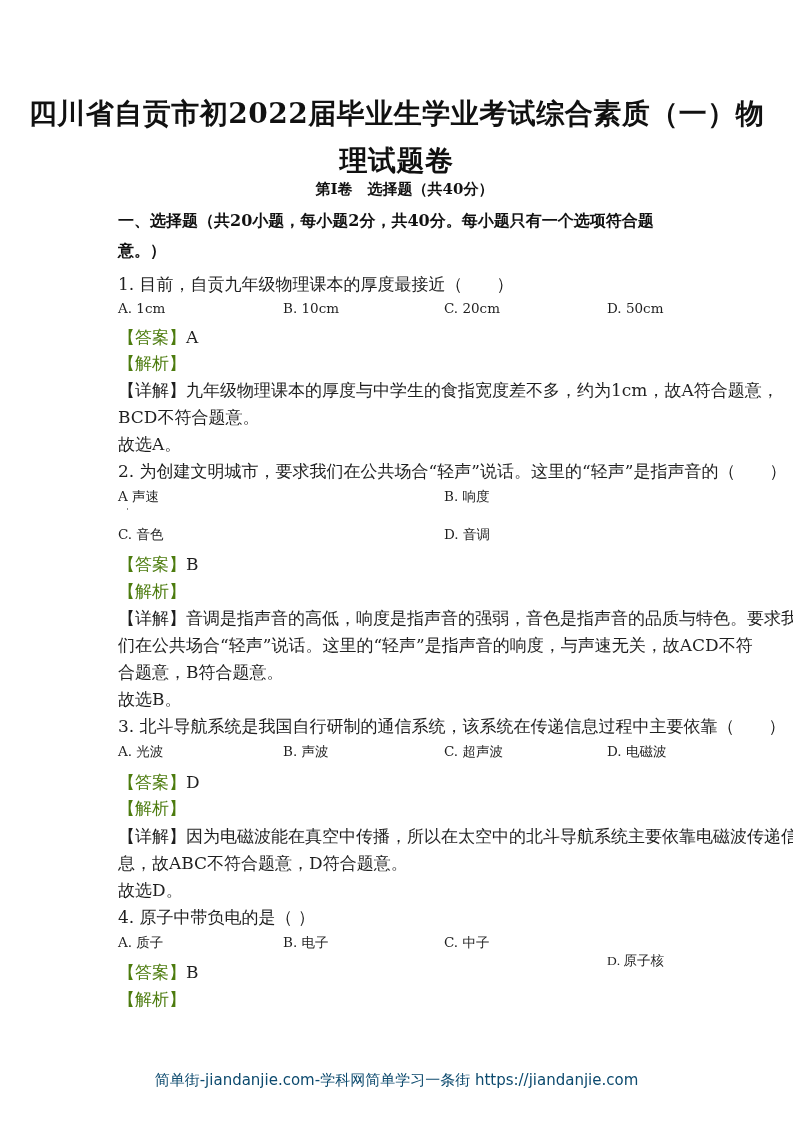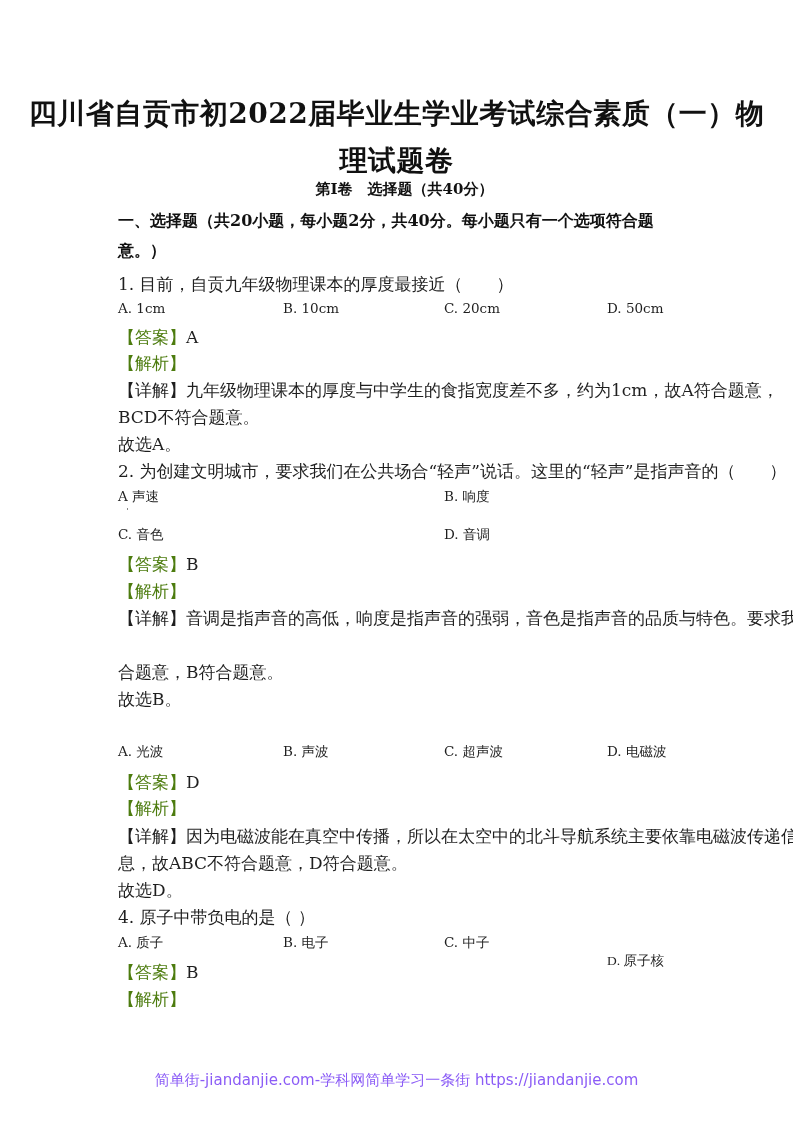--- a/index.html
+++ b/index.html
@@ -9,21 +9,21 @@
     .title { position: absolute; left: 0; width: 793px; text-align: center;
              font-weight: bold; font-size: 28px; letter-spacing: 0.5px; color: #111; }
     .subtitle { position: absolute; left: 0; width: 793px; text-align: center;
                 font-weight: bold; font-size: 15px; color: #111; padding-left: 8px; }
     .line { position: absolute; left: 118px; font-size: 17px; white-space: nowrap; color: #1f1f1f; }
     .bold-line { position: absolute; left: 118px; font-size: 16px; font-weight: bold; white-space: nowrap; color: #111; }
     .opt { position: absolute; font-size: 13.5px; white-space: nowrap; color: #1f1f1f; }
     .blue { color: #4d7c0f; }
     .ans-val { color: #1f1f1f; }
     .footer { position: absolute; left: 0; width: 793px; top: 1071px; text-align: center;
-              font-family: "DejaVu Sans", "Liberation Sans", sans-serif; font-size: 15px; color: #8b5cf6; }
+              font-family: "DejaVu Sans", "Liberation Sans", sans-serif; font-size: 15px; color: #0c4a6e; }
     .dot { position: absolute; left: 127px; top: 508px; width: 1px; height: 2px; background: #888; }
   </style>
 </head>
 <body>
 
 <div class="page">
 
   <div class="title" style="top:95px;">四川省自贡市初2022届毕业生学业考试综合素质（一）物</div>
   <div class="title" style="top:142px;">理试题卷</div>
   <div class="subtitle" style="top:180px;">第Ⅰ卷　选择题（共40分）</div>
@@ -48,23 +48,25 @@
   <div class="opt" style="left:118px; top:488px;">A  声速</div>
   <div class="opt" style="left:444px; top:488px;">B.  响度</div>
   <div class="dot"></div>
   <div class="opt" style="left:118px; top:526px;">C.  音色</div>
   <div class="opt" style="left:444px; top:526px;">D.  音调</div>
   <div class="line" style="top:553px;">
     <span class="blue">【答案】</span><span class="ans-val">B</span>
   </div>
   <div class="line blue" style="top:580px;">【解析】</div>
   <div class="line" style="top:607px;">【详解】音调是指声音的高低，响度是指声音的强弱，音色是指声音的品质与特色。要求我</div>
+  <div class="line" style="top:634px;">们在公共场合“轻声”说话。这里的“轻声”是指声音的响度，与声速无关，故ACD不符</div>
   <div class="line" style="top:661px;">合题意，B符合题意。</div>
   <div class="line" style="top:688px;">故选B。</div>
 
+  <div class="line" style="top:715px;">3. 北斗导航系统是我国自行研制的通信系统，该系统在传递信息过程中主要依靠（　　）</div>
   <div class="opt" style="left:118px; top:743px;">A.  光波</div>
   <div class="opt" style="left:283px; top:743px;">B.  声波</div>
   <div class="opt" style="left:444px; top:743px;">C.  超声波</div>
   <div class="opt" style="left:607px; top:743px;">D.  电磁波</div>
   <div class="line" style="top:771px;">
     <span class="blue">【答案】</span><span class="ans-val">D</span>
   </div>
   <div class="line blue" style="top:797px;">【解析】</div>
   <div class="line" style="top:825px;">【详解】因为电磁波能在真空中传播，所以在太空中的北斗导航系统主要依靠电磁波传递信</div>
   <div class="line" style="top:852px;">息，故ABC不符合题意，D符合题意。</div>

